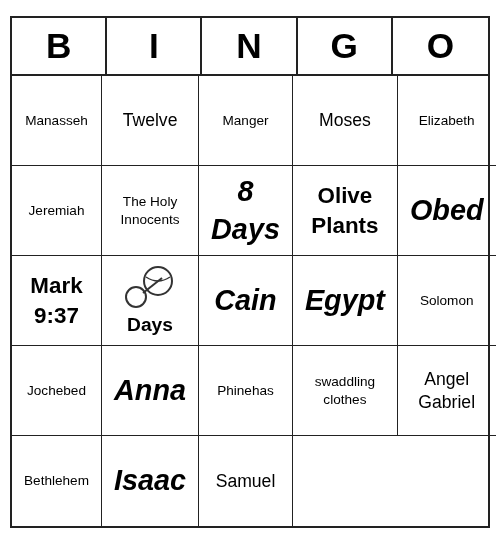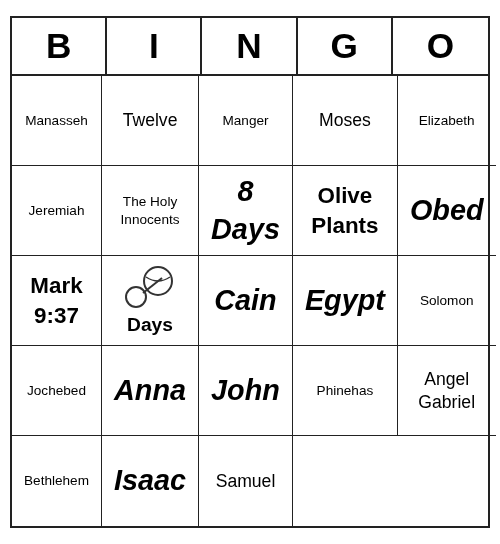--- a/index.html
+++ b/index.html
@@ -108,20 +108,20 @@
           <circle cx="16" cy="34" r="10" fill="none" stroke="#333" stroke-width="2"></circle>
           <line x1="23" y1="30" x2="42" y2="15" stroke="#333" stroke-width="2"></line>
         </svg>
         <div class="free-label">Days</div>
       </div>
       <div class="bingo-cell xlarge-text">Cain</div>
       <div class="bingo-cell xlarge-text">Egypt</div>
       <div class="bingo-cell">Solomon</div>
       <div class="bingo-cell">Jochebed</div>
       <div class="bingo-cell xlarge-text">Anna</div>
-      <div class="bingo-cell xlarge-text">John</div>
       <div class="bingo-cell">Phinehas</div>
+      <div class="bingo-cell">swaddling clothes</div>
       <div class="bingo-cell medium-text">Angel Gabriel</div>
       <div class="bingo-cell">Bethlehem</div>
       <div class="bingo-cell xlarge-text">Isaac</div>
       <div class="bingo-cell medium-text">Samuel</div>
     </div>
 </div>
 
 </body></html>

